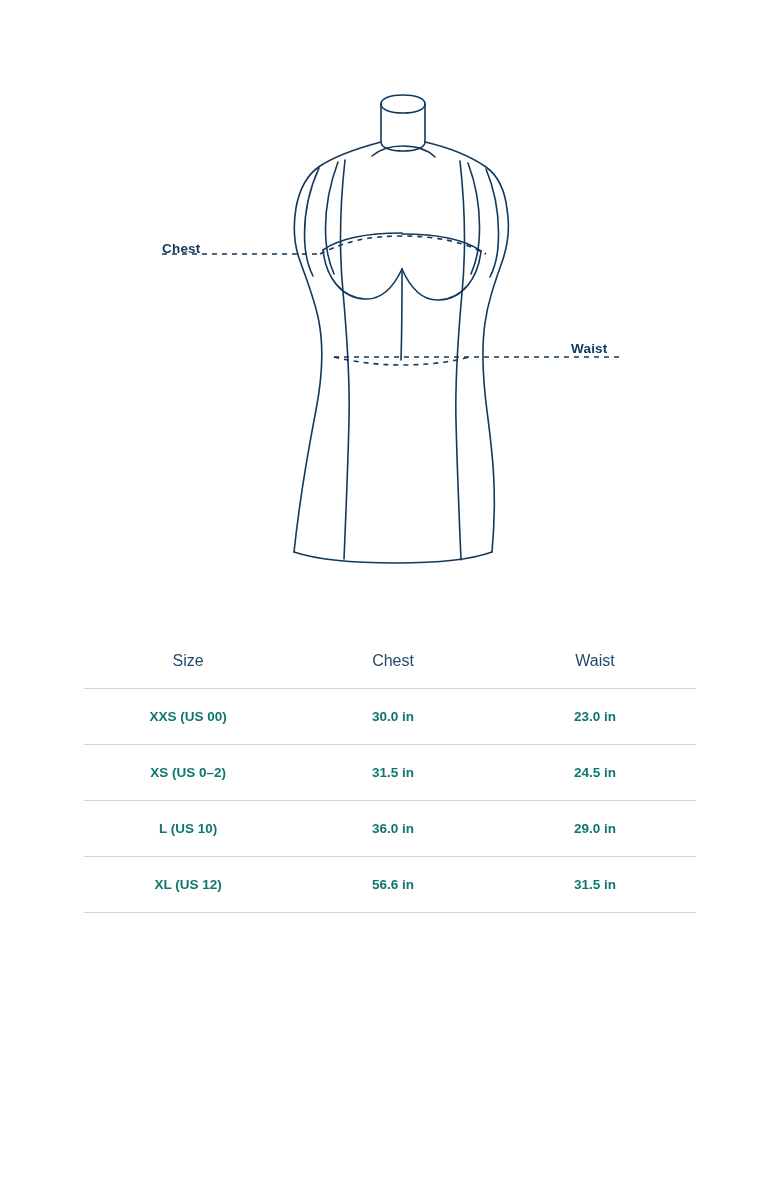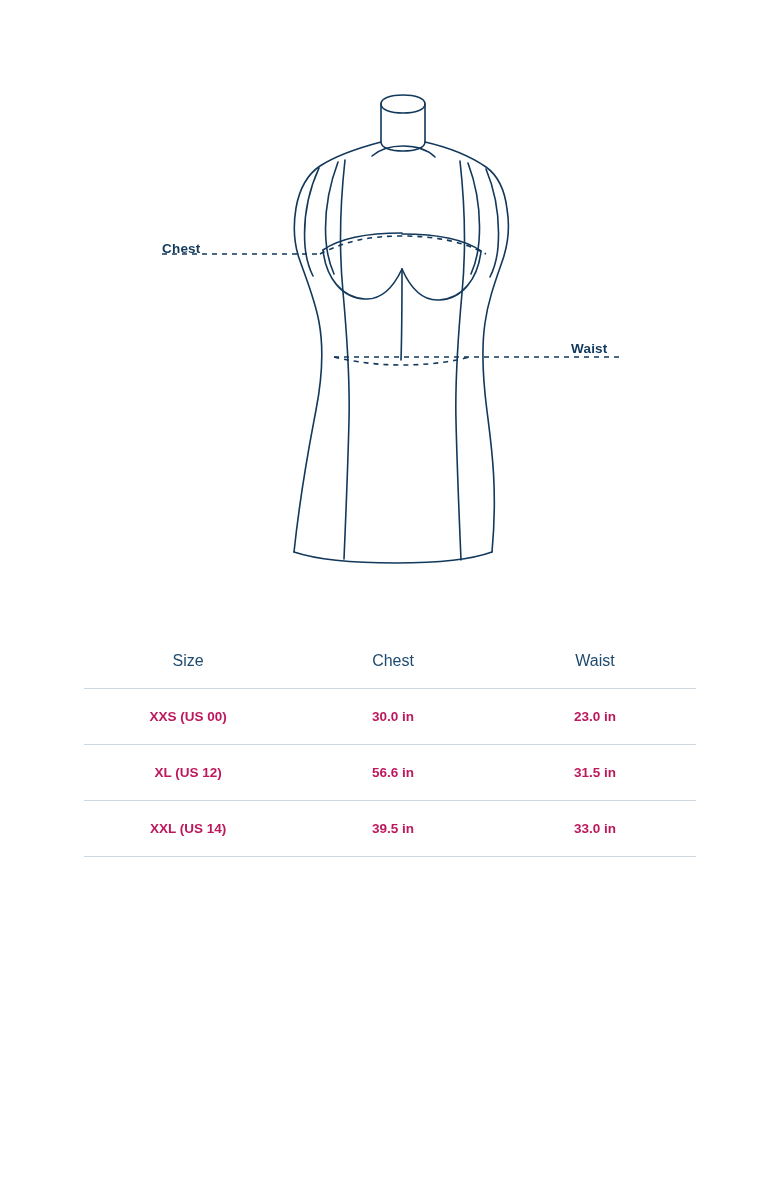--- a/index.html
+++ b/index.html
@@ -59,21 +59,21 @@
   .size-table th {
     font-size: 16px;
     font-weight: normal;
     color: #1d4a6e;
     padding: 12px 0 18px 0;
     text-align: center;
   }
   .size-table td {
     font-size: 13.5px;
     font-weight: bold;
-    color: #be185d;
+    color: #0f766e;
     padding: 20px 0;
     text-align: center;
     border-top: 1px solid #cdd8e0;
   }
   .size-table tbody tr:last-child td {
     border-bottom: 1px solid #cdd8e0;
   }
   .col-size { width: 34%; }
   .col-chest { width: 33%; }
   .col-waist { width: 33%; }
@@ -149,25 +149,30 @@
         <th class="col-waist">Waist</th>
       </tr>
     </thead>
     <tbody>
       <tr>
         <td>XXS (US 00)</td>
         <td>30.0 in</td>
         <td>23.0 in</td>
       </tr>
       <tr>
+        <td>XS (US 0–2)</td>
+        <td>31.5 in</td>
+        <td>24.5 in</td>
+      </tr>
+      <tr>
+        <td>L (US 10)</td>
+        <td>36.0 in</td>
+        <td>29.0 in</td>
+      </tr>
+      <tr>
         <td>XL (US 12)</td>
         <td>56.6 in</td>
         <td>31.5 in</td>
-      </tr>
-      <tr>
-        <td>XXL (US 14)</td>
-        <td>39.5 in</td>
-        <td>33.0 in</td>
       </tr>
     </tbody>
   </table>
 
 </div>
 
 </body></html>

